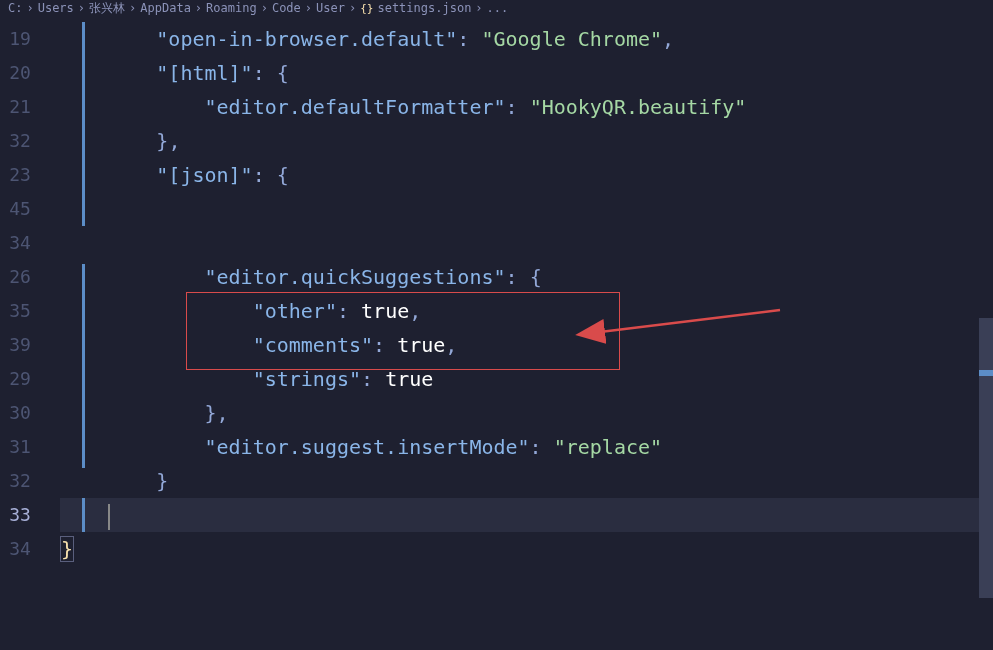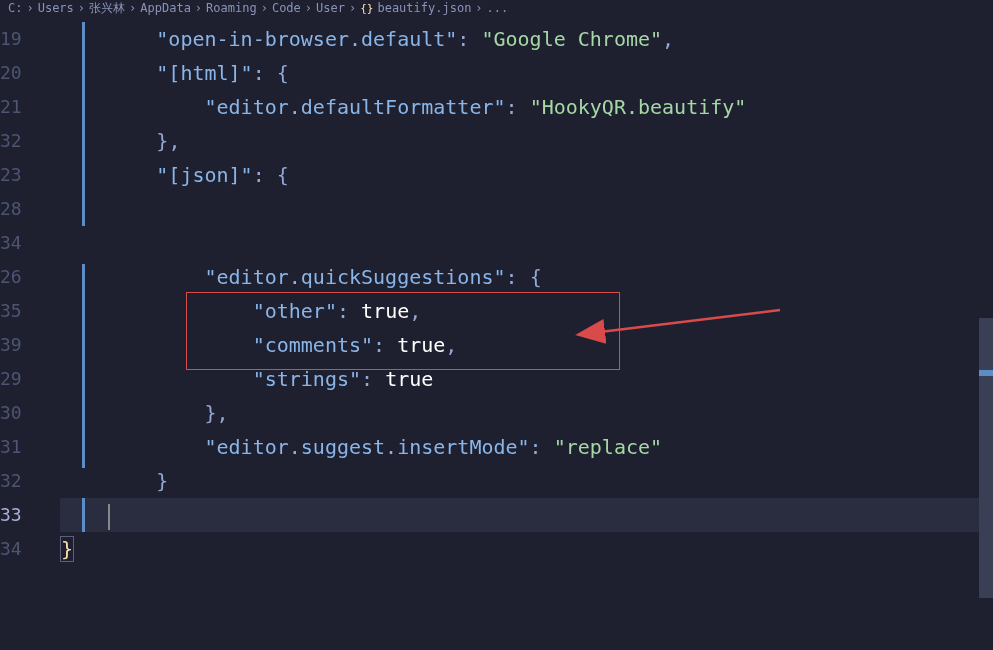--- a/index.html
+++ b/index.html
@@ -38,21 +38,21 @@
       font-size: 11px;
     }
     .editor {
       display: flex;
       position: relative;
       height: calc(100% - 18px);
     }
     .gutter {
       width: 60px;
       padding-right: 20px;
-      text-align: left;
+      text-align: center;
       color: #4d5573;
       user-select: none;
       flex-shrink: 0;
       padding-top: 4px;
     }
     .code-area {
       flex: 1;
       padding-top: 4px;
       position: relative;
     }
@@ -145,34 +145,34 @@
   <span class="breadcrumb-sep">›</span>
   <span class="breadcrumb-item">AppData</span>
   <span class="breadcrumb-sep">›</span>
   <span class="breadcrumb-item">Roaming</span>
   <span class="breadcrumb-sep">›</span>
   <span class="breadcrumb-item">Code</span>
   <span class="breadcrumb-sep">›</span>
   <span class="breadcrumb-item">User</span>
   <span class="breadcrumb-sep">›</span>
   <span class="file-icon">{}</span>
-  <span class="breadcrumb-item">beautify.json</span>
+  <span class="breadcrumb-item">settings.json</span>
   <span class="breadcrumb-sep">›</span>
   <span class="breadcrumb-item">...</span>
 </div>
 
 <div class="editor">
 
   <div class="gutter">
     <div class="line">19</div>
     <div class="line">20</div>
     <div class="line">21</div>
     <div class="line">32</div>
     <div class="line">23</div>
-    <div class="line">28</div>
+    <div class="line">45</div>
     <div class="line">34</div>
     <div class="line">26</div>
     <div class="line">35</div>
     <div class="line">39</div>
     <div class="line">29</div>
     <div class="line">30</div>
     <div class="line">31</div>
     <div class="line">32</div>
     <div class="line active">33</div>
     <div class="line">34</div>

